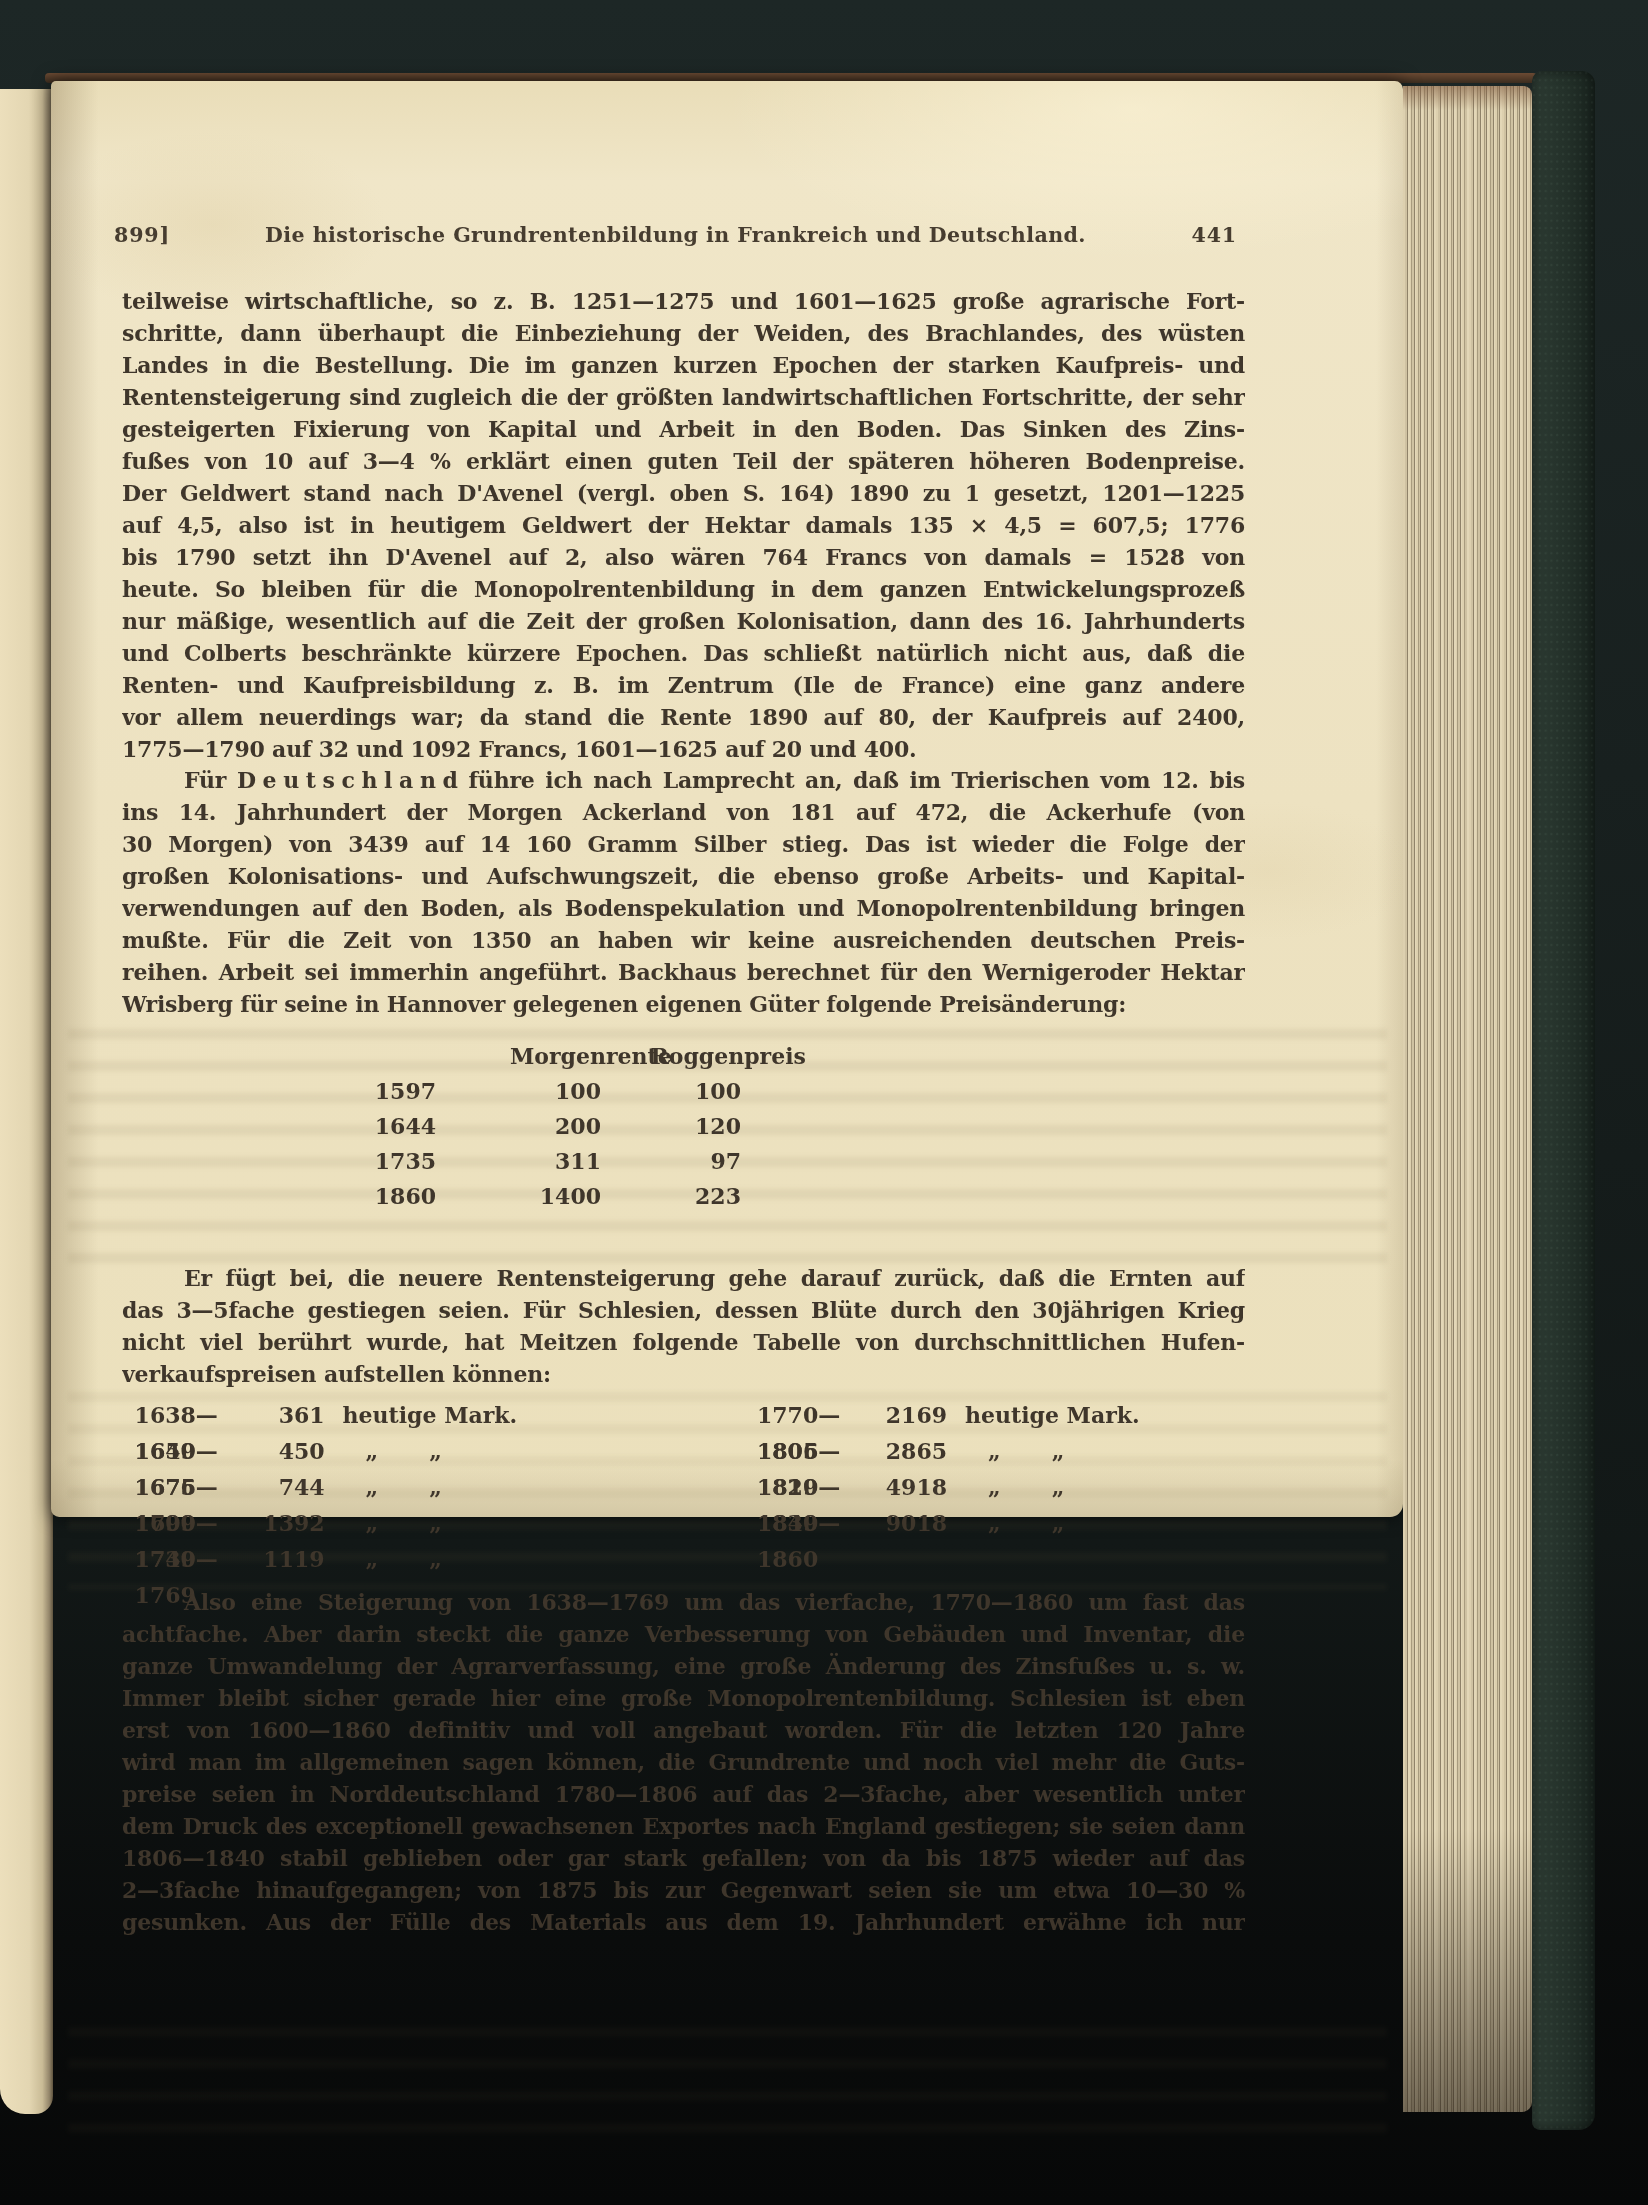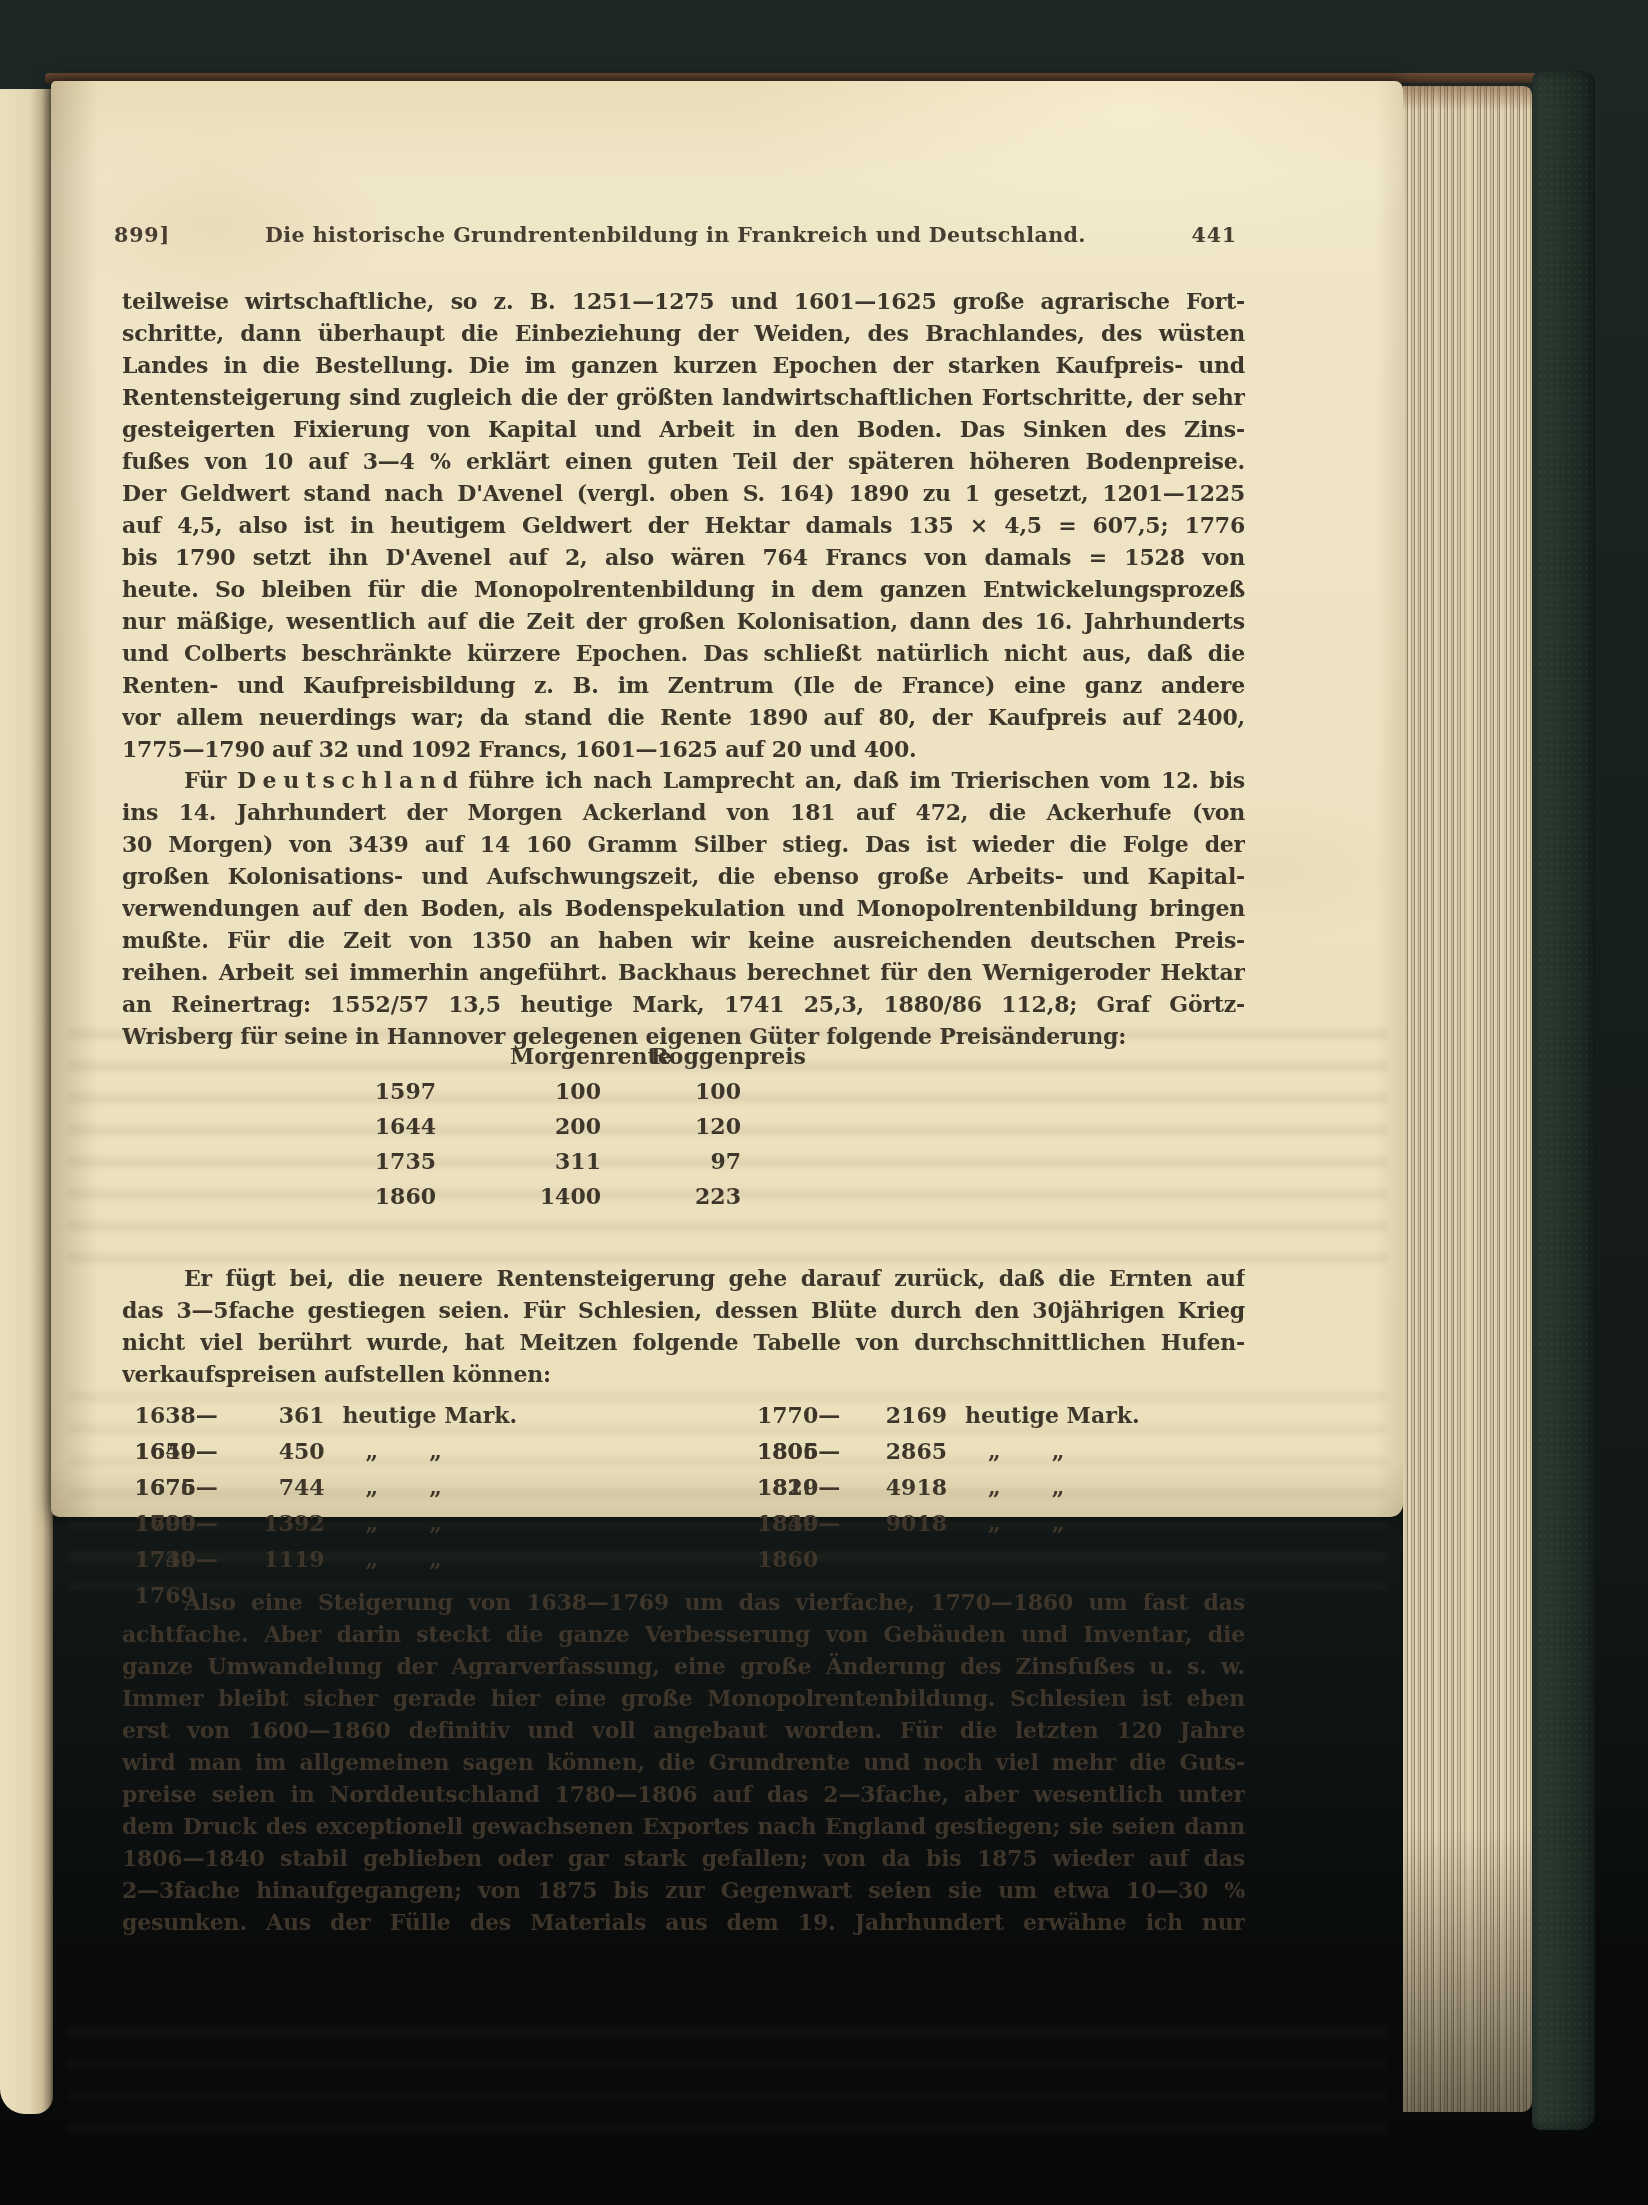--- a/index.html
+++ b/index.html
@@ -121,21 +121,20 @@
     </div>
 
     <div class="para p2">
       <div class="ln j ind"><span>Für</span> <span class="sperr">Deutschland</span> <span>führe ich nach Lamprecht an, daß im Trierischen vom 12. bis</span></div>
       <div class="ln j">ins 14. Jahrhundert der Morgen Ackerland von 181 auf 472, die Ackerhufe (von</div>
       <div class="ln j">30 Morgen) von 3439 auf 14 160 Gramm Silber stieg. Das ist wieder die Folge der</div>
       <div class="ln j">großen Kolonisations- und Aufschwungszeit, die ebenso große Arbeits- und Kapital-</div>
       <div class="ln j">verwendungen auf den Boden, als Bodenspekulation und Monopolrentenbildung bringen</div>
       <div class="ln j">mußte. Für die Zeit von 1350 an haben wir keine ausreichenden deutschen Preis-</div>
       <div class="ln j">reihen. Arbeit sei immerhin angeführt. Backhaus berechnet für den Wernigeroder Hektar</div>
-      <div class="ln j">an Reinertrag: 1552/57 13,5 heutige Mark, 1741 25,3, 1880/86 112,8; Graf Görtz-</div>
       <div class="ln j endl">Wrisberg für seine in Hannover gelegenen eigenen Güter folgende Preisänderung:</div>
     </div>
 
     <div class="t1">
       <div class="trow">
         <span class="c-year"></span>
         <span class="h2">Morgenrente</span>
         <span class="h3">Roggenpreis</span>
       </div>
       <div class="trow">

